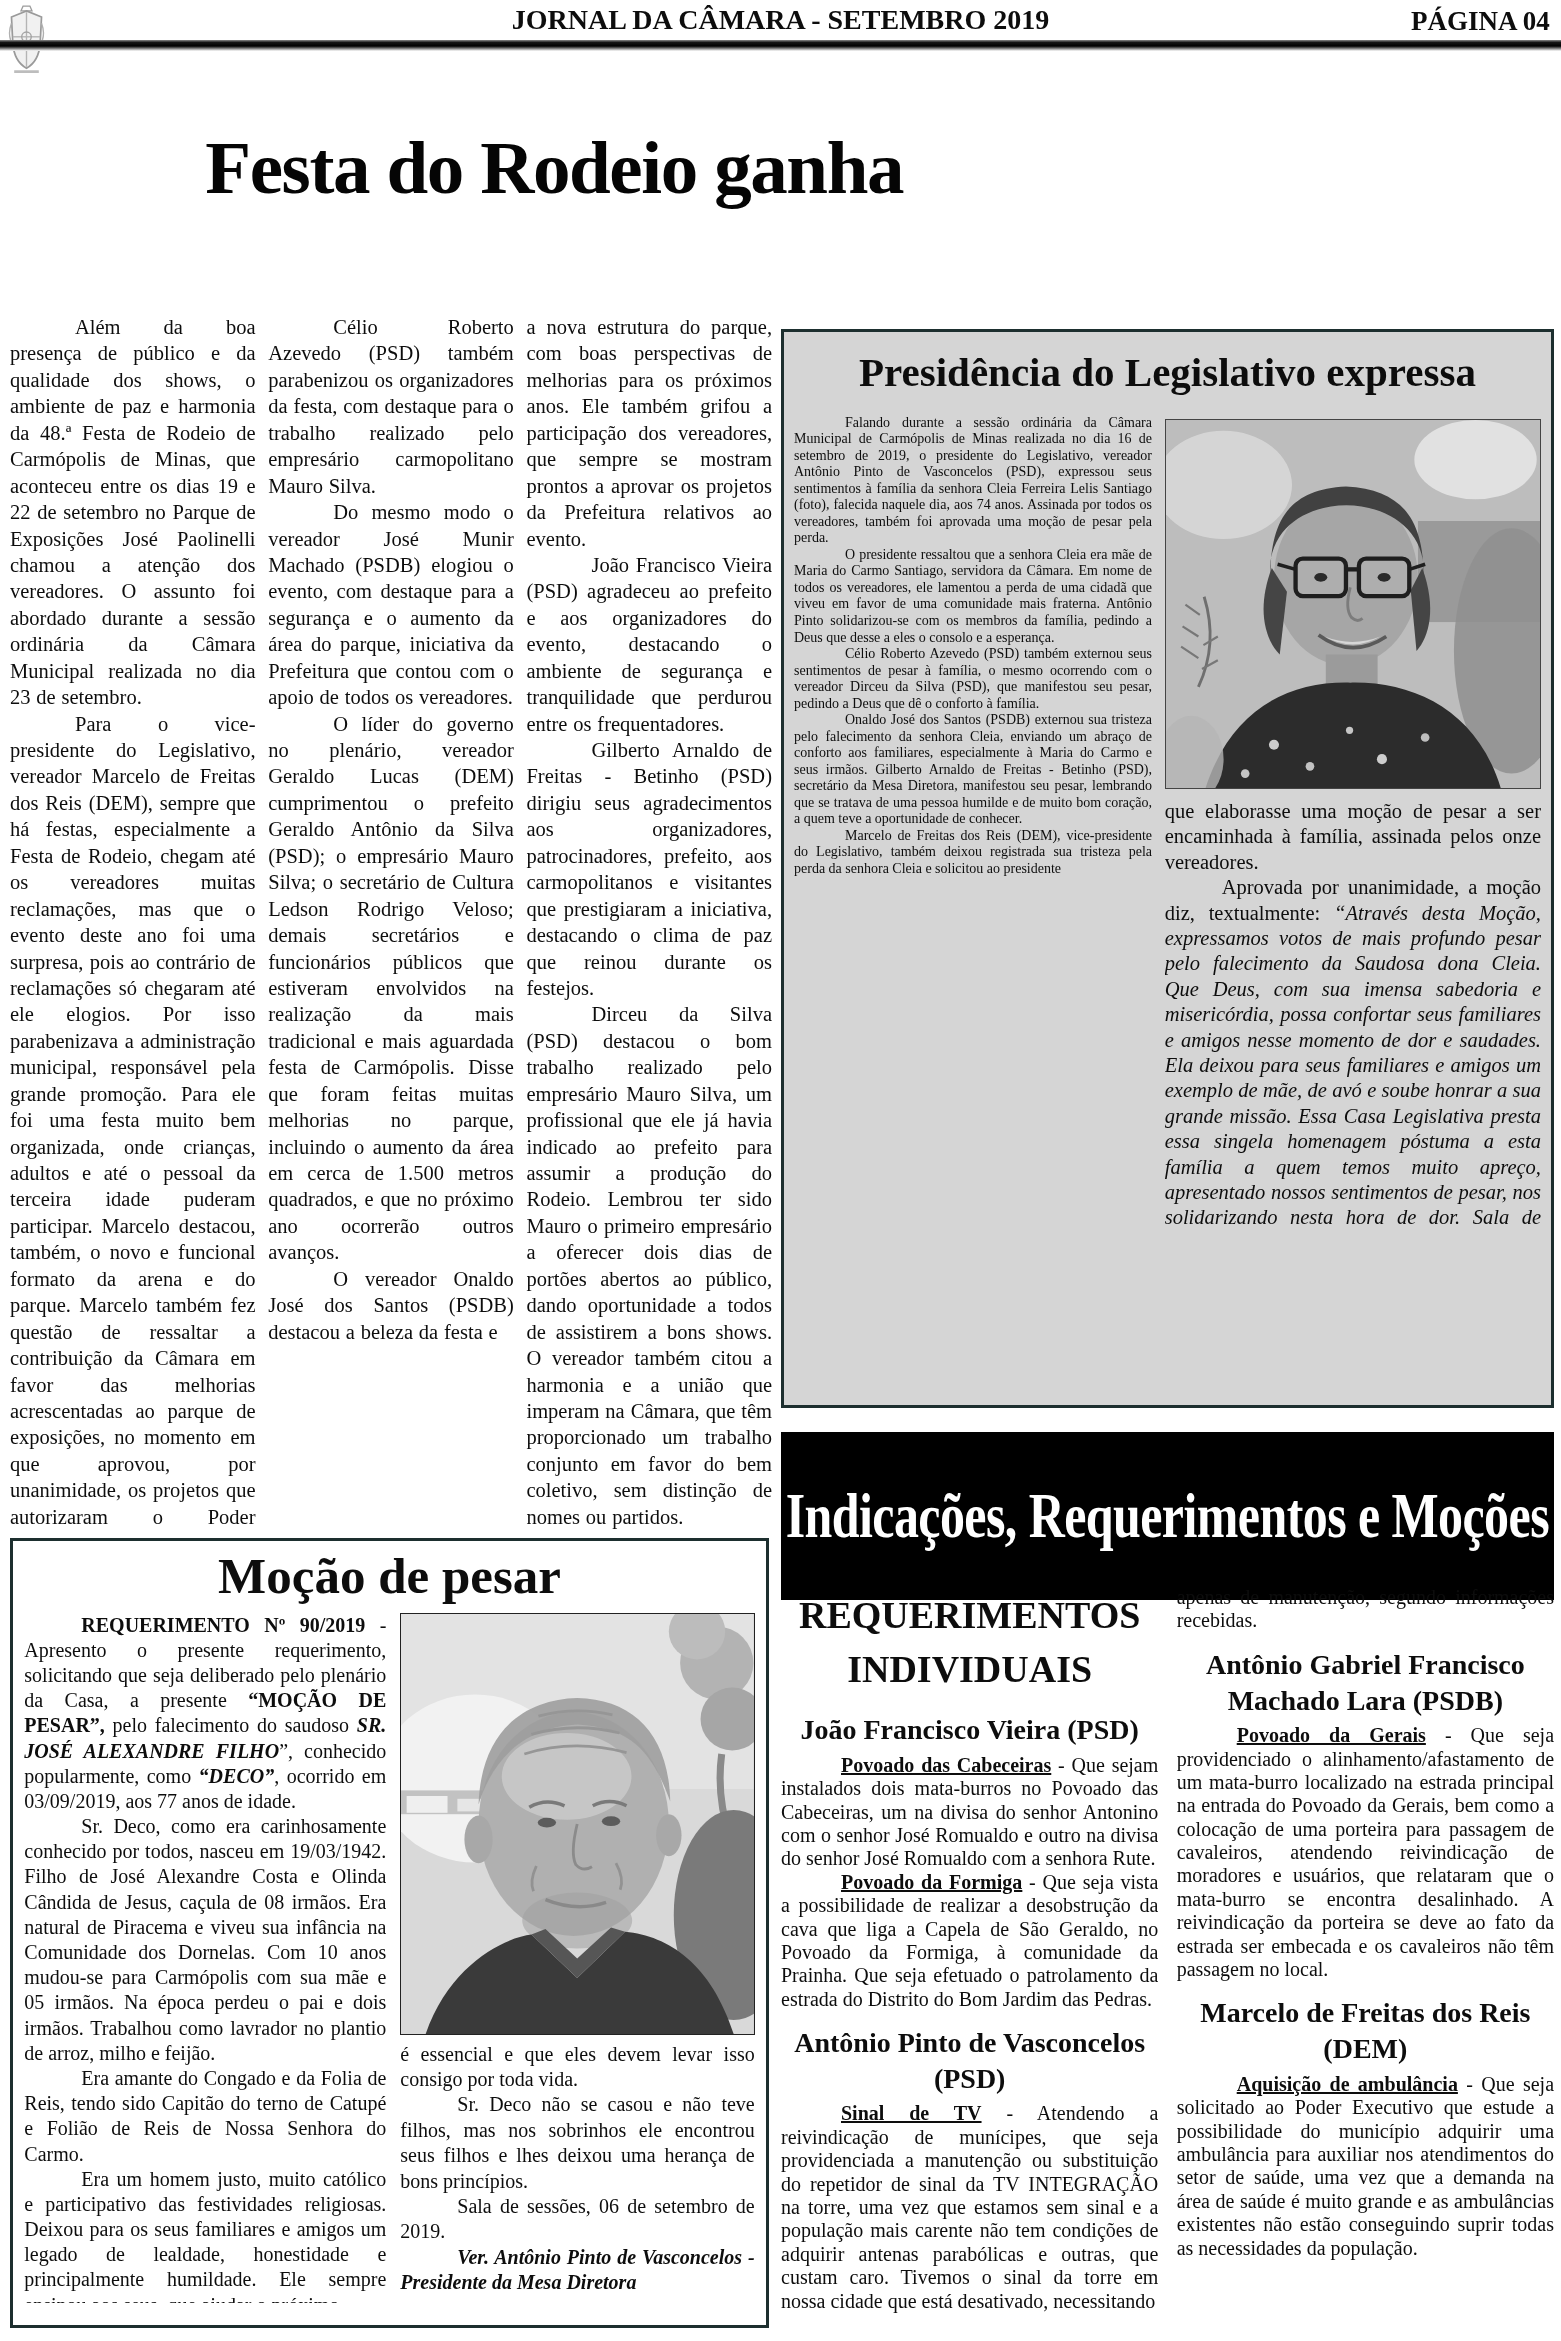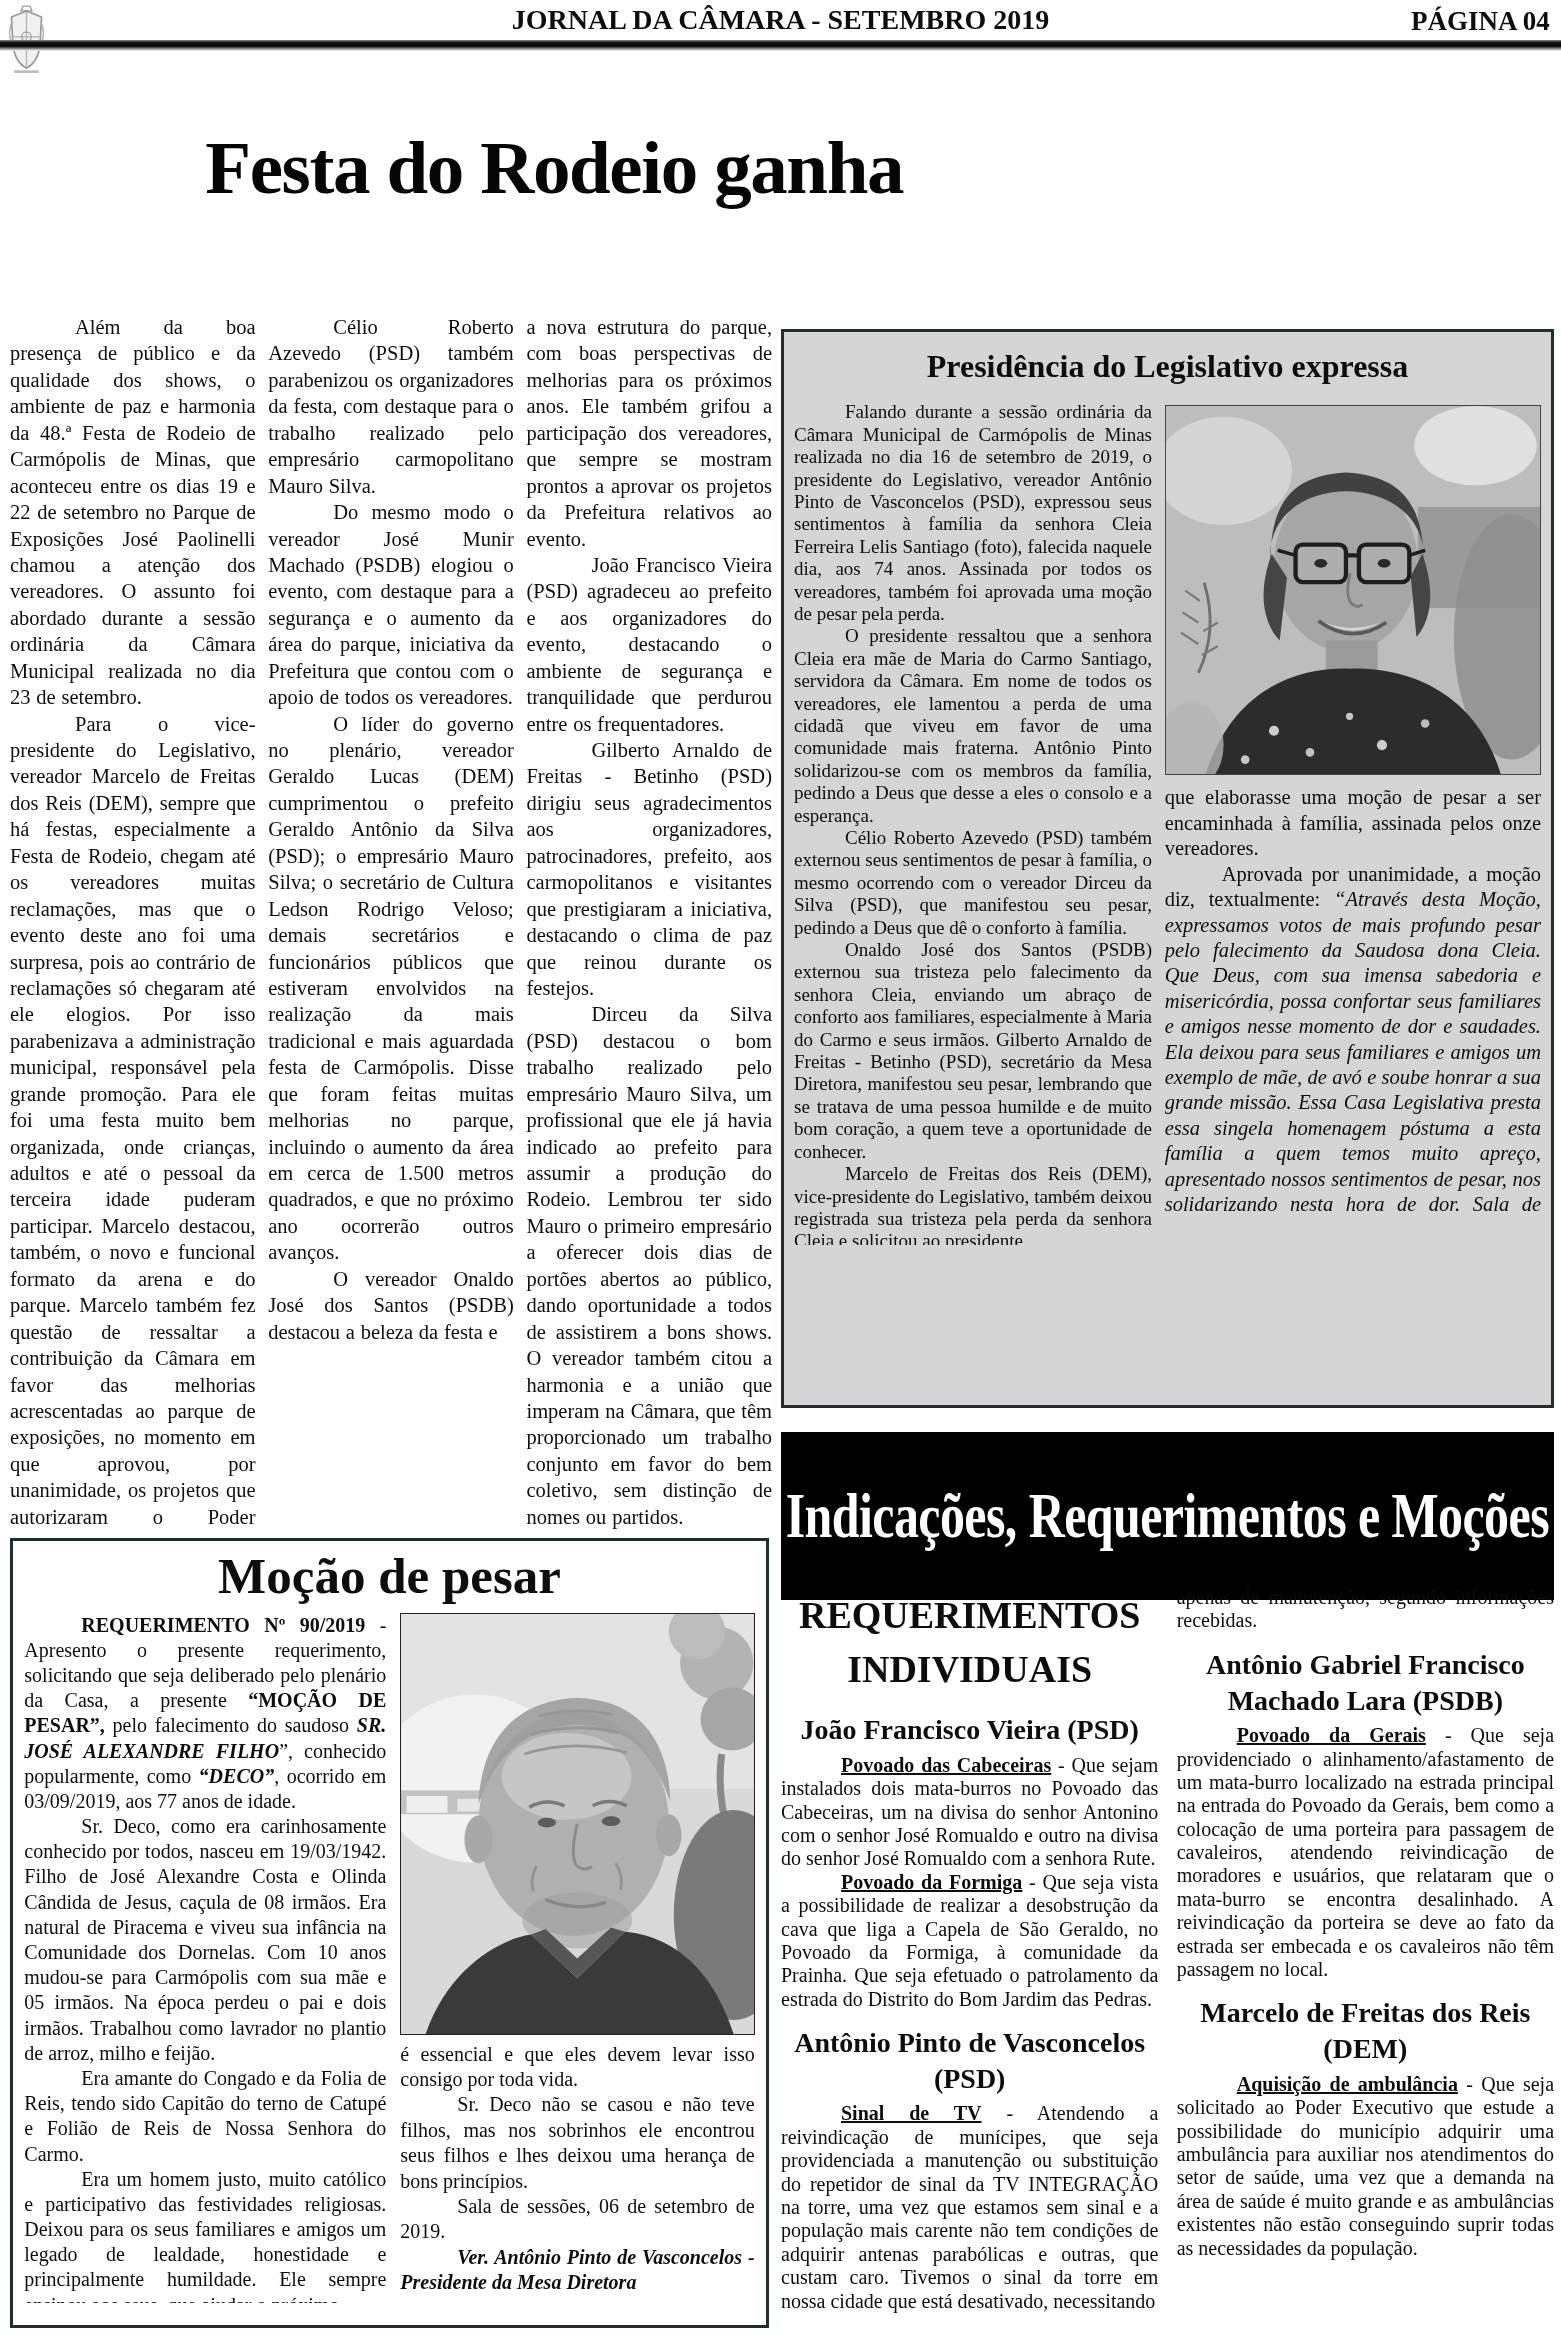--- a/index.html
+++ b/index.html
@@ -51,27 +51,27 @@
   .ncol p{text-indent:65px;}
   .ncol p.cont{text-indent:0;}
 
   
   .pres-box{
     position:absolute;left:781px;top:329px;width:773px;height:1079px;
     background:#d5d5d5;border:3.5px solid #1d2f2f;box-sizing:border-box;
     overflow:hidden;
   }
   .pres-title{
-    margin-top:10px;text-align:center;font-weight:bold;font-size:32px;line-height:1.5;
+    margin-top:10px;text-align:center;font-weight:bold;font-size:41px;line-height:1.5;
   }
   .pres-title span{display:block;}
   .pres-body{display:flex;gap:12.7px;margin-top:11.3px;padding:0 10px;}
   .pres-colL{
     width:358px;height:844px;overflow:hidden;
-    font-size:19px;line-height:1.18;text-align:justify;
+    font-size:14px;line-height:1.18;text-align:justify;
   }
   .pres-colL p{text-indent:51px;}
   .pres-colR{flex:1;}
   .pres-photo{
     width:100%;height:370px;margin-top:4.2px;box-sizing:border-box;
     border:1.4px solid #444;background:#bdbdbd;
   }
   .pres-photo svg{display:block;width:100%;height:100%;}
   .pres-txt{
     margin-top:10px;height:432px;overflow:hidden;

